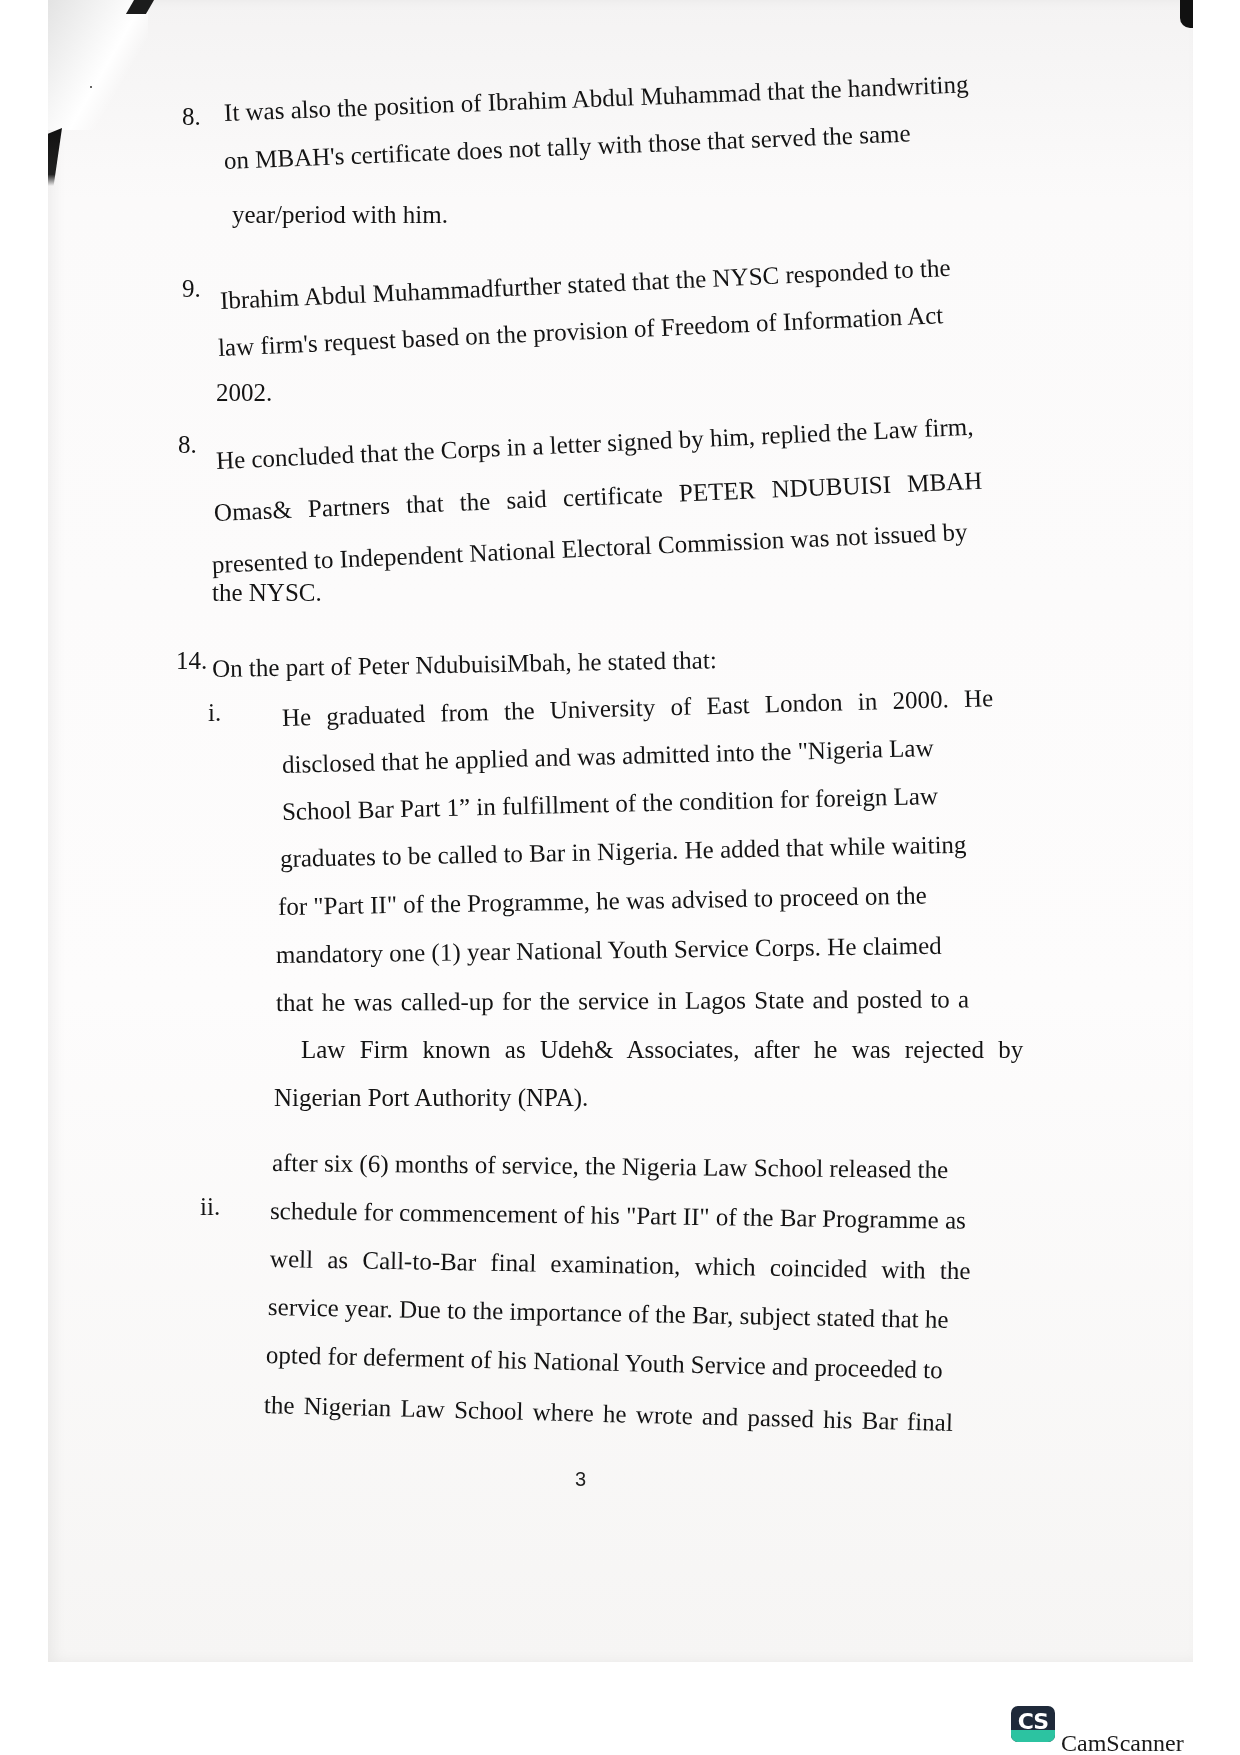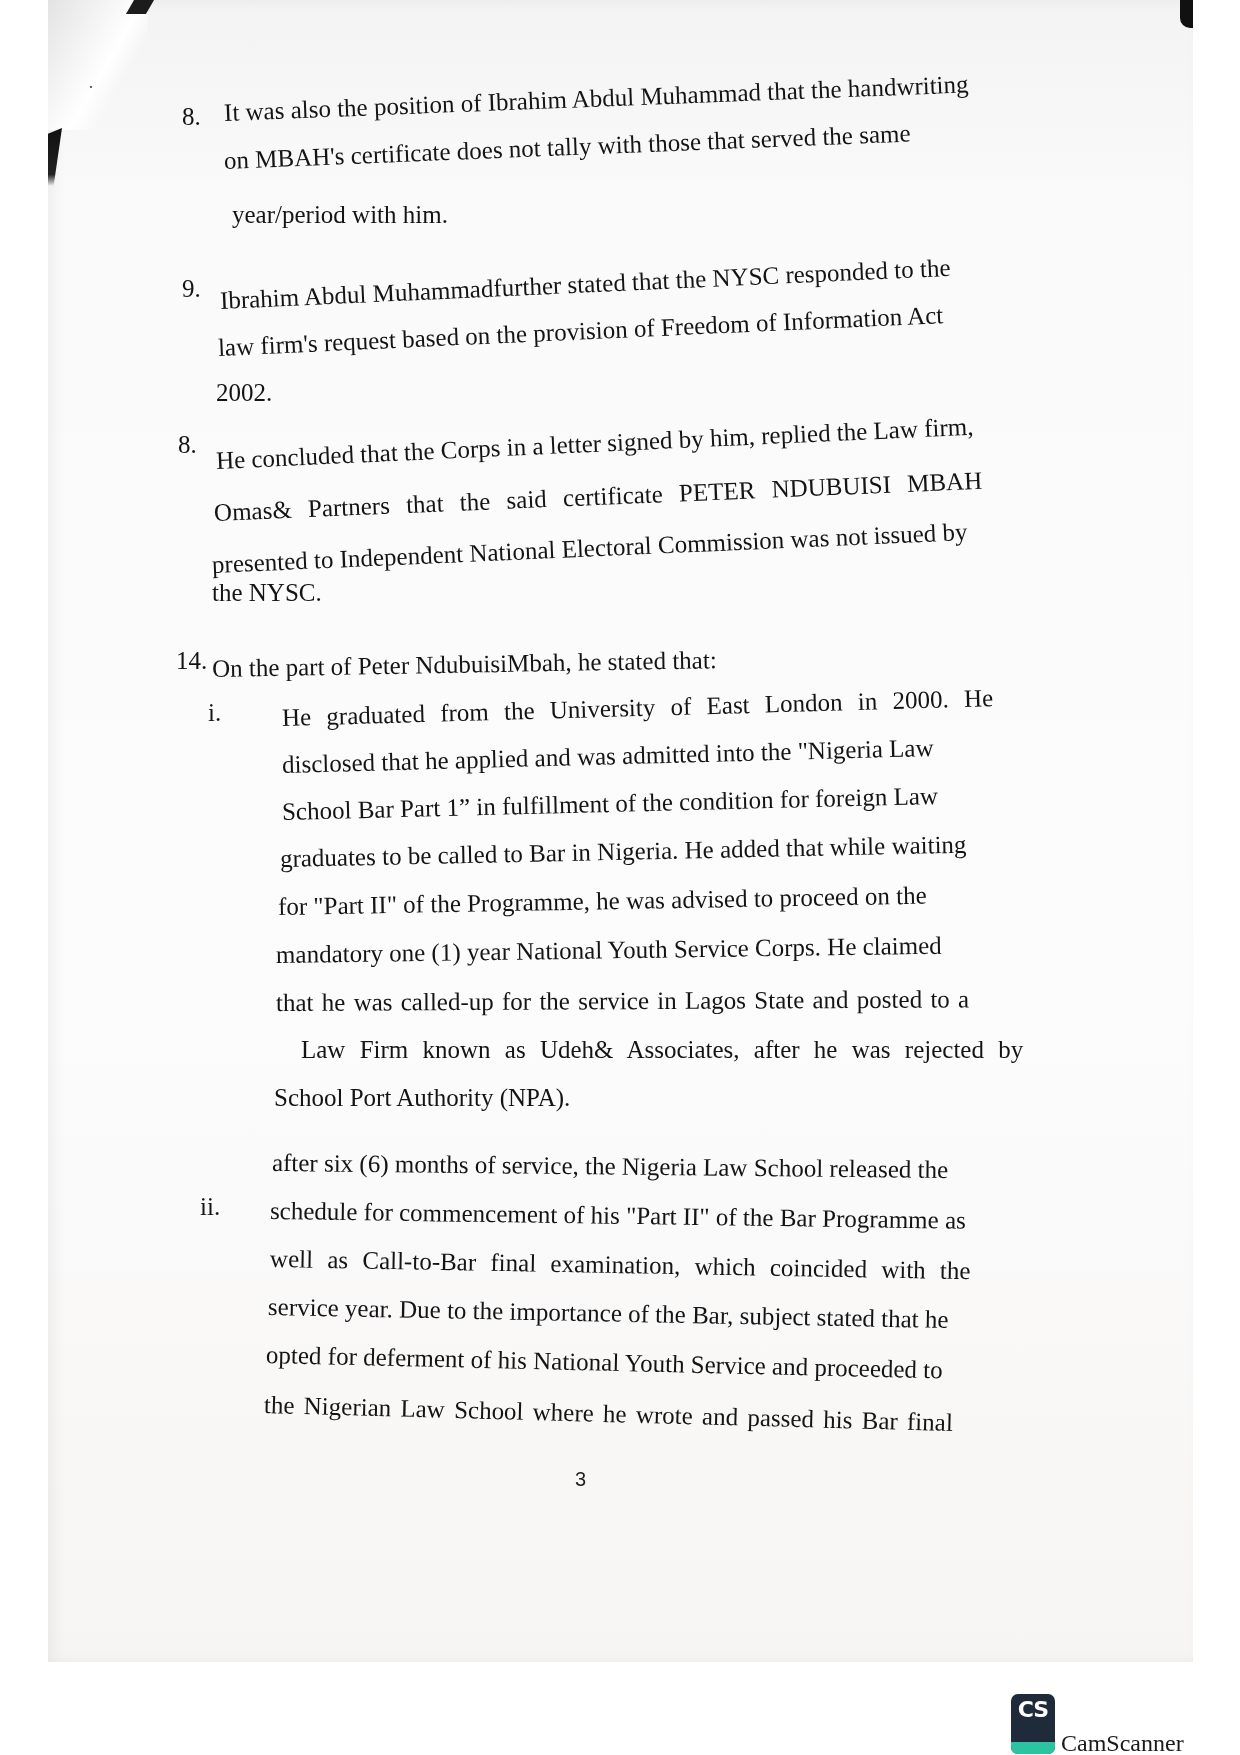--- a/index.html
+++ b/index.html
@@ -95,21 +95,21 @@
 
     .watermark {
       position: absolute;
       left: 1011px;
       top: 1690px;
       display: flex;
       align-items: center;
     }
     .cs-logo {
       width: 44px;
-      height: 60px;
+      height: 36px;
       border-radius: 7px;
       background: #1f2a3a;
       position: relative;
       overflow: hidden;
       display: flex;
       align-items: flex-start;
       justify-content: center;
     }
     .cs-logo .cs-teal {
       position: absolute;
@@ -173,21 +173,21 @@
 
   <span class="num" style="left:208px; top:700px;">i.</span>
   <span class="line" style="left:282px; top:705px; word-spacing:9px; transform: rotate(-1.6deg);">He graduated from the University of East London in 2000. He</span>
   <span class="line" style="left:282px; top:752px; transform: rotate(-1.5deg);">disclosed that he applied and was admitted into the "Nigeria Law</span>
   <span class="line" style="left:282px; top:799px; transform: rotate(-1.4deg);">School Bar Part 1” in fulfillment of the condition for foreign Law</span>
   <span class="line" style="left:280px; top:846px; transform: rotate(-1.2deg);">graduates to be called to Bar in Nigeria. He added that while waiting</span>
   <span class="line" style="left:278px; top:894px; transform: rotate(-1.0deg);">for "Part II" of the Programme, he was advised to proceed on the</span>
   <span class="line" style="left:276px; top:942px; transform: rotate(-0.8deg);">mandatory one (1) year National Youth Service Corps. He claimed</span>
   <span class="line" style="left:276px; top:990px; word-spacing:2px; transform: rotate(-0.3deg);">that he was called-up for the service in Lagos State and posted to a</span>
   <span class="line" style="left:274px; top:1037px; word-spacing:8px;margin-left:27px;">Law Firm known as Udeh&amp; Associates, after he was rejected by</span>
-  <span class="line" style="left:274px; top:1085px;">School Port Authority (NPA).</span>
+  <span class="line" style="left:274px; top:1085px;">Nigerian Port Authority (NPA).</span>
 
   <span class="num" style="left:200px; top:1150px;margin-top:44px;">ii.</span>
   <span class="line" style="left:272px; top:1150px; transform: rotate(0.6deg);">after six (6) months of service, the Nigeria Law School released the</span>
   <span class="line" style="left:270px; top:1198px; transform: rotate(0.8deg);">schedule for commencement of his "Part II" of the Bar Programme as</span>
   <span class="line" style="left:270px; top:1246px; word-spacing:8px; transform: rotate(1.0deg);">well as Call-to-Bar final examination, which coincided with the</span>
   <span class="line" style="left:268px; top:1294px; transform: rotate(1.1deg);">service year. Due to the importance of the Bar, subject stated that he</span>
   <span class="line" style="left:266px; top:1342px; transform: rotate(1.3deg);">opted for deferment of his National Youth Service and proceeded to</span>
   <span class="line" style="left:264px; top:1392px; word-spacing:3px; transform: rotate(1.5deg);">the Nigerian Law School where he wrote and passed his Bar final</span>
 </div>
 

